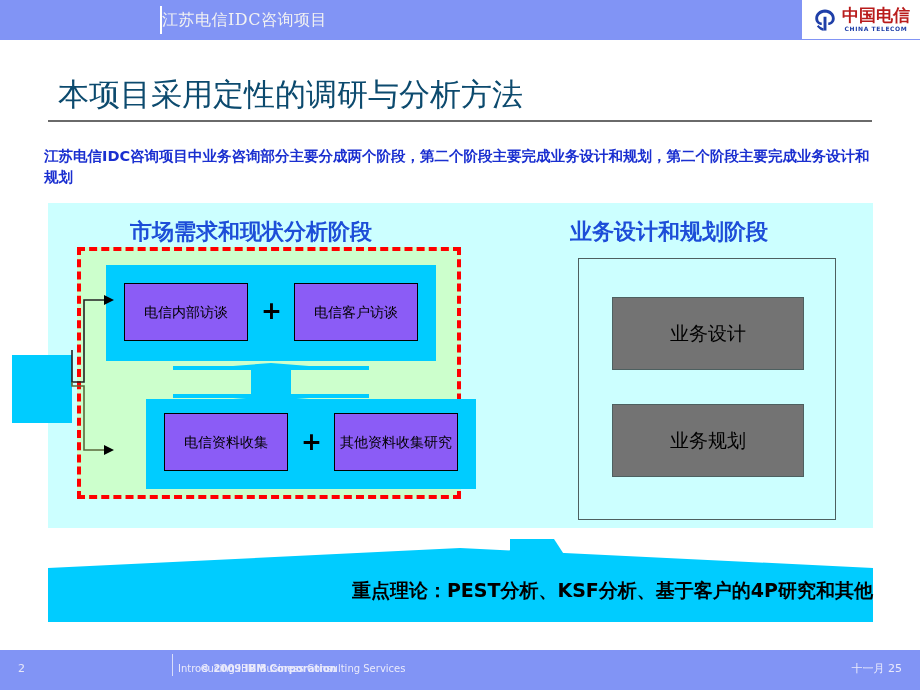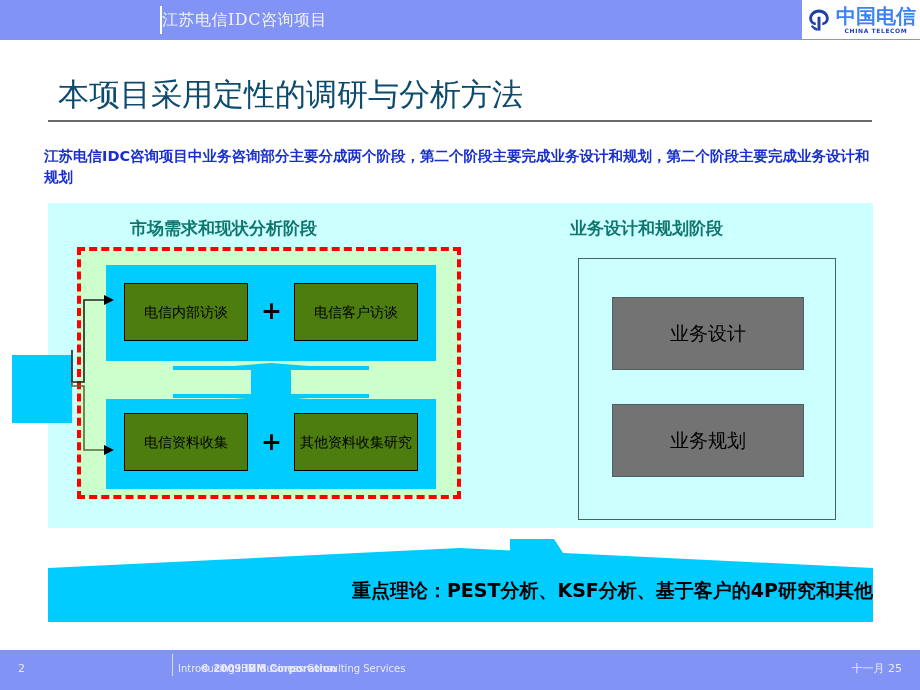--- a/index.html
+++ b/index.html
@@ -43,21 +43,21 @@
     width: 118px; height: 39px;
     background: #ffffff;
     display: flex;
     align-items: center;
     justify-content: center;
   }
   #logo-inner { display: flex; align-items: center; gap: 4px; }
   #logo-mark { width: 26px; height: 26px; flex: none; }
   #logo-textcol { display: flex; flex-direction: column; align-items: center; line-height: 1; }
   #logo-cn {
-    font-size: 20px; color: #3b82f6; font-weight: bold;
+    font-size: 17px; color: #b91c1c; font-weight: bold;
     font-family: "DejaVu Sans", "Liberation Sans", sans-serif;
     letter-spacing: 0px;
   }
   #logo-en {
     font-size: 6px; color: #1f3fa8; font-weight: bold;
     letter-spacing: .6px; margin-top: 2px;
   }
 
   
   #page-title {
@@ -90,23 +90,23 @@
   
   #diagram {
     position: absolute;
     left: 48px; top: 203px;
     width: 825px; height: 325px;
     background: #ccffff;
   }
 
   .phase-heading {
     position: absolute;
-    font-size: 17px;
-    font-weight: bold;
-    color: #0f766e;
+    font-size: 22px;
+    font-weight: bold;
+    color: #1d4ed8;
     font-family: "DejaVu Sans", "Liberation Sans", sans-serif;
     white-space: nowrap;
   }
   #phase1-heading { left: 82px; top: 14px; }
   #phase2-heading { left: 522px; top: 14px; }
 
   
   #dashed-group {
     position: absolute;
     left: 29px; top: 44px;
@@ -115,26 +115,26 @@
     border: 4px dashed #ff0000;
     box-sizing: border-box;
   }
   .cyan-band {
     position: absolute;
     left: 25px;
     width: 330px;
     background: #00ccff;
   }
   #band-top { top: 14px; height: 96px; }
-  #band-bottom { top: 148px; height: 90px; }
+  #band-bottom { top: 148px; height: 90px; margin-left: 40px; }
 
   .inner-box {
     position: absolute;
     border: 1px solid #000000;
-    background: #4d7c0f;
+    background: #8b5cf6;
     box-sizing: border-box;
     display: flex;
     align-items: center;
     justify-content: center;
     text-align: center;
     font-size: 14px;
     color: #000000;
     font-family: "DejaVu Serif", "Liberation Serif", serif;
     line-height: 1.2;
   }

